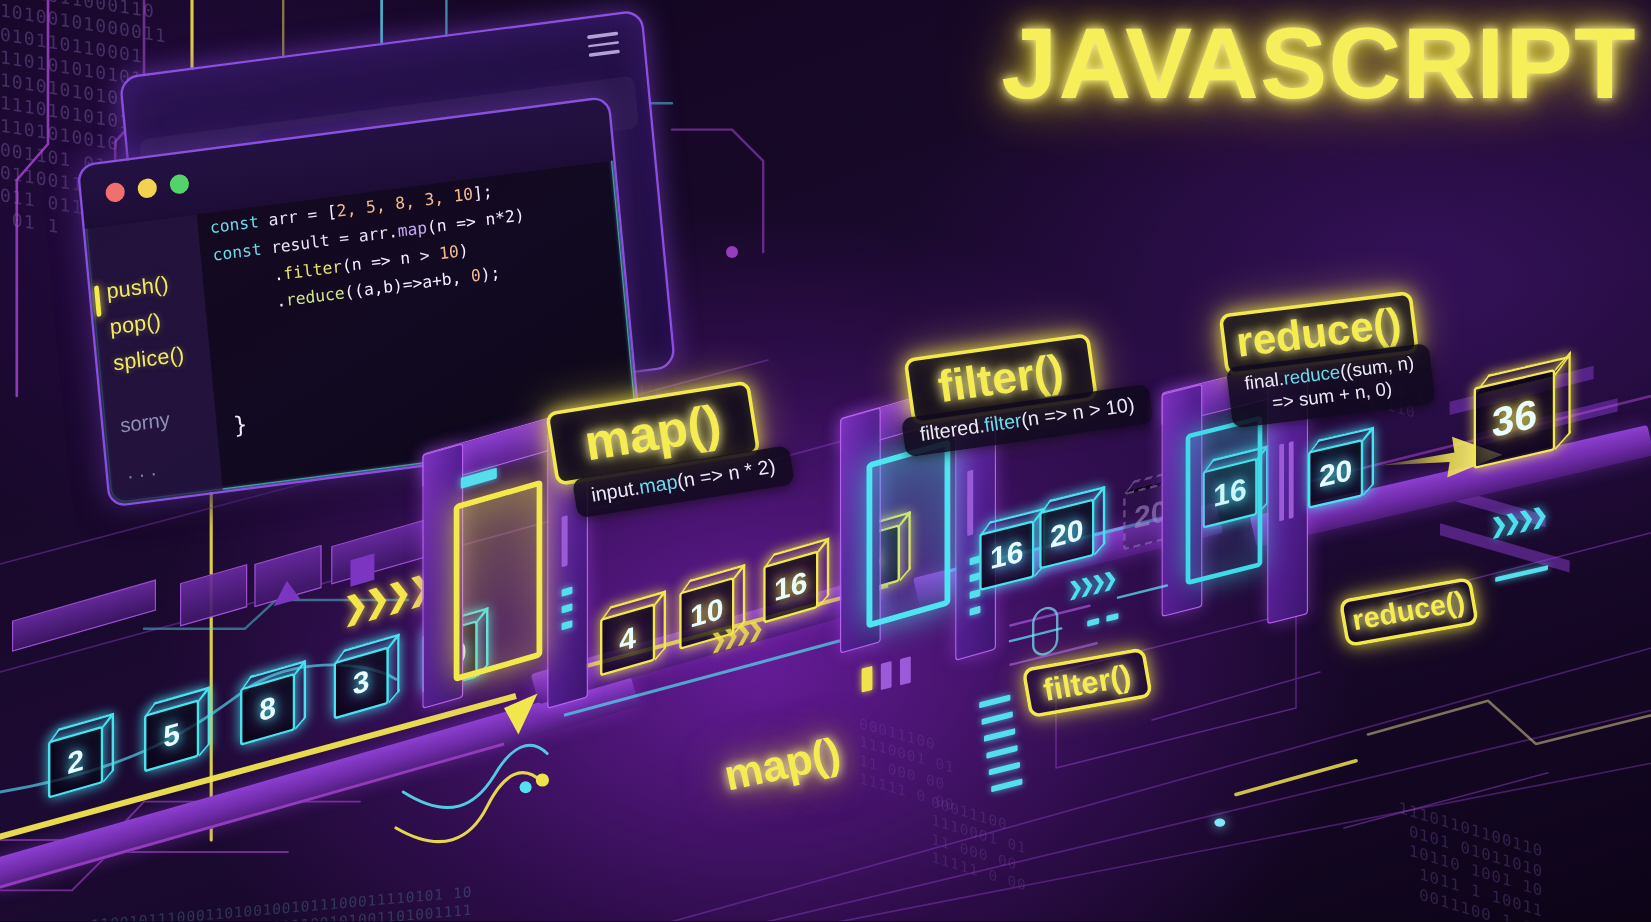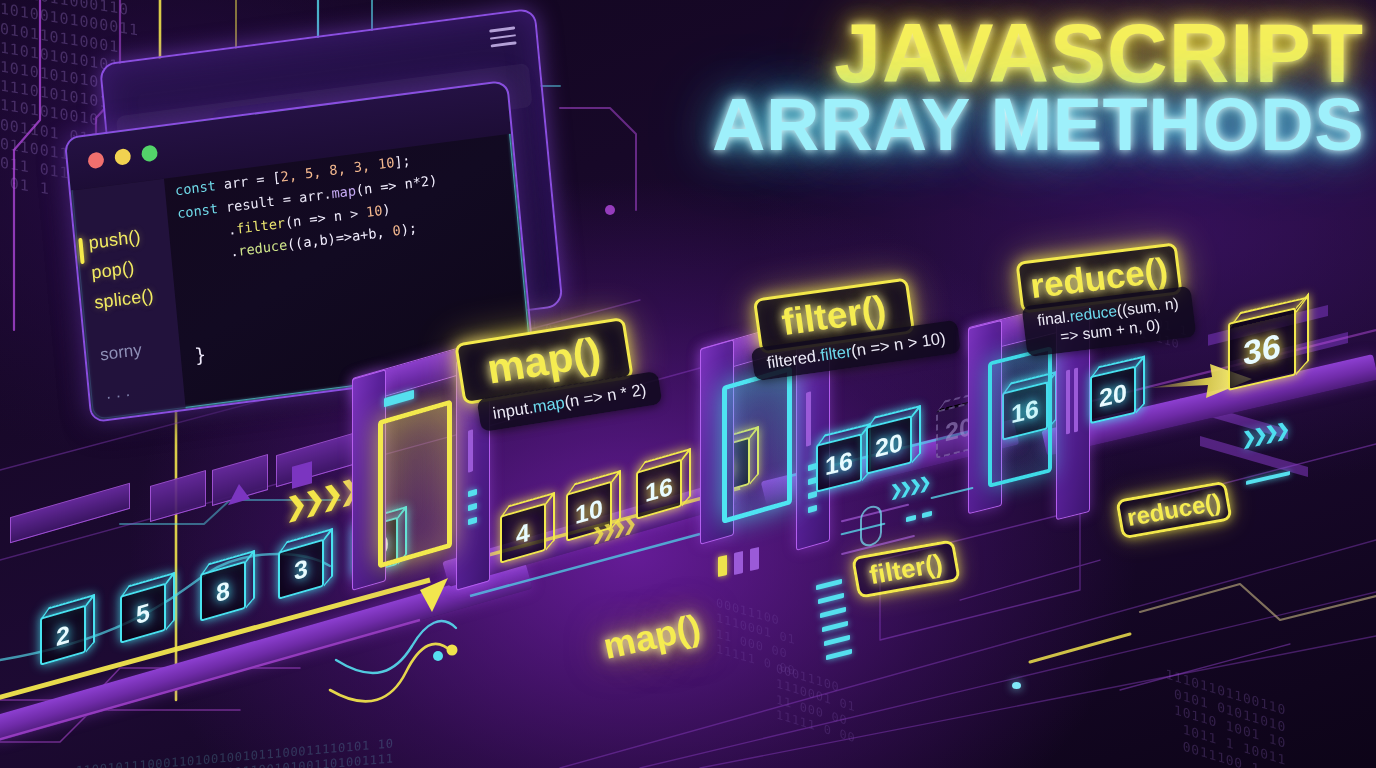--- a/index.html
+++ b/index.html
@@ -299,21 +299,20 @@
       </g>
       <g stroke="none" fill="#8a3ccc" opacity=".5">
         <rect x="1180" y="60" width="108" height="10" transform="skewY(16)"></rect>
         <rect x="1200" y="92" width="108" height="10" transform="skewY(16)"></rect>
       </g>
     </g>
   </svg>
 
   <div id="hdr">
     <div class="h-js">JAVASCRIPT</div>
-    <div class="h-am">ARRAY METHODS</div>
   </div>
 
   <div id="codewin">
     <div class="win-back">
       <div class="hamburger">
           <i></i>
           <i></i>
           <i></i>
         </div>
       <div class="win-back-bar"></div>

